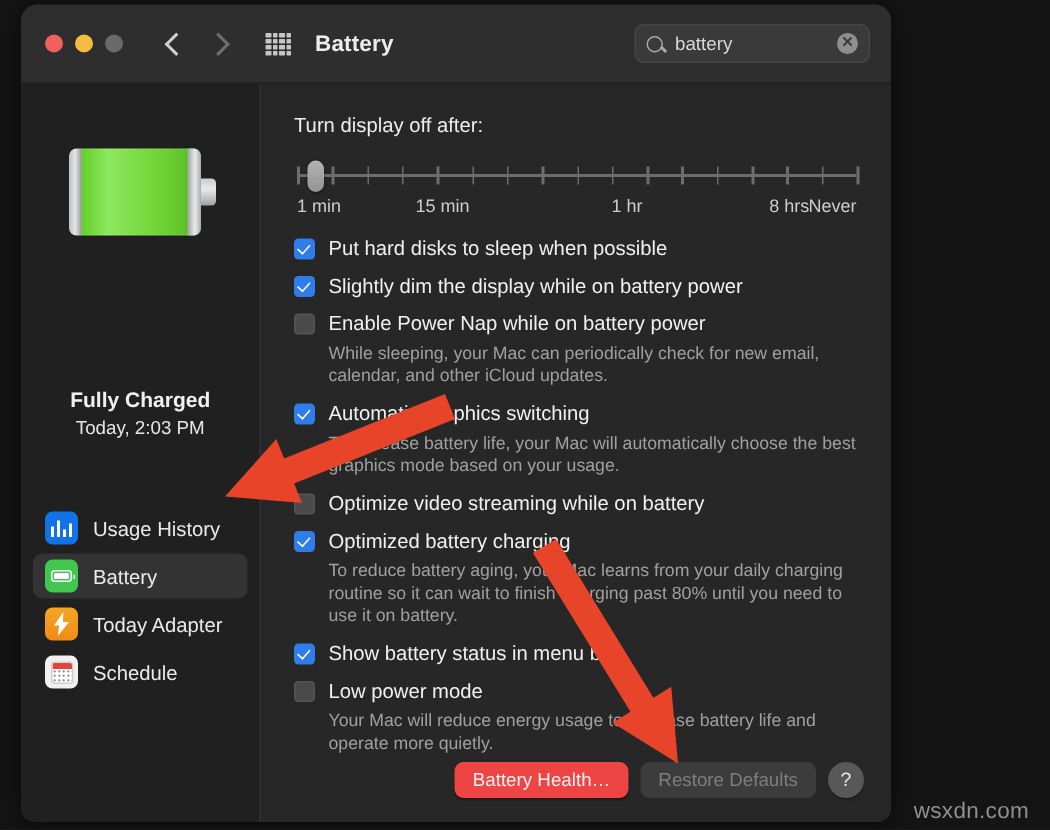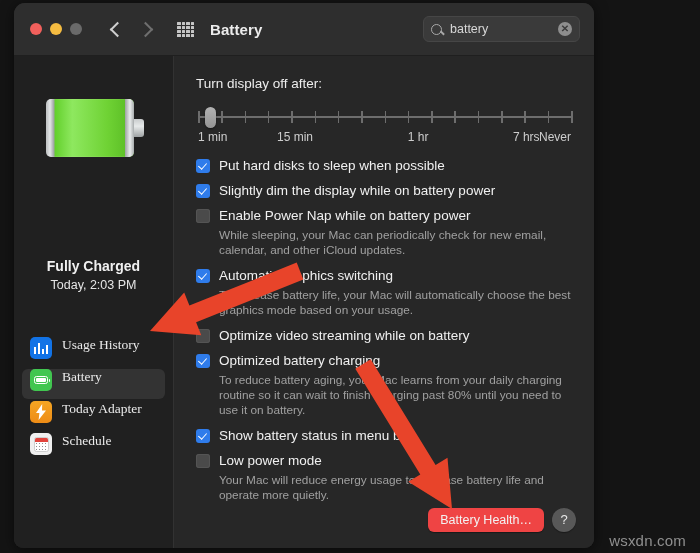--- a/index.html
+++ b/index.html
@@ -200,25 +200,25 @@
     color: #e5e5e5;
   }
 
   .nav-list {
     position: absolute;
     left: 8px; right: 8px;
     top: 281px;
   }
   .nav-item {
     display: flex;
+    align-items: center;
     height: 30px;
     padding-left: 8px;
     border-radius: 6px;
     margin-bottom: 2px;
-    font-family: Liberation Serif, serif;
   }
   .nav-item.selected { background: #333333; }
   .nav-item .label {
     margin-left: 10px;
     font-size: 13.5px;
     color: #eaeaea;
   }
 
   .ico {
     width: 22px; height: 22px;
@@ -553,21 +553,21 @@
               <div class="tick" style="left: 93.75%;"></div>
               <div class="tick" style="left: 100%;"></div>
             </div>
           <div class="thumb" id="sliderthumb" style="left: calc(3% - 4px);"></div>
         </div>
 
         <div class="slider-ticks-labels" id="scalelabels">
             <span style="left: 0%;">1 min</span>
             <span style="left: 26%; transform: translateX(-50%);">15 min</span>
             <span style="left: 59%; transform: translateX(-50%);">1 hr</span>
-            <span style="left: 88%; transform: translateX(-50%);">7 hrs</span>
+            <span style="left: 88%; transform: translateX(-50%);">8 hrs</span>
             <span style="right: 0px;">Never</span>
           </div>
 
         <div class="options" id="optionlist">
             <div class="opt-row" style="margin-bottom: 7px;">
               <span class="cbox on"></span>
               <span class="opt-label">Put hard disks to sleep when possible</span>
             </div>
             <div class="opt-row" style="margin-bottom: 7px;">
               <span class="cbox on"></span>
@@ -598,20 +598,21 @@
             </div>
             <div class="opt-row">
               <span class="cbox off"></span>
               <span class="opt-label">Low power mode</span>
             </div>
             <div class="opt-desc">Your Mac will reduce energy usage to increase battery life and operate more quietly.</div>
           </div>
 
         <div class="footer">
           <div class="btn">Battery Health…</div>
+          <div class="btn disabled">Restore Defaults</div>
           <div class="btn help">?</div>
         </div>
       </div>
     </div>
   </div>
 
   <svg class="arrows" id="arrowlayer" viewBox="0 0 700 553" xmlns="http://www.w3.org/2000/svg">
       <polygon points="296.7,262.6 189.4,305.6 184.2,292.6 150.0,331.0 201.3,335.3 196.1,322.3 303.3,279.4" fill="#E8442A"></polygon>
       <polygon points="355.3,368.7 420.3,474.5 408.3,481.8 452.0,509.0 447.5,457.8 435.6,465.1 370.7,359.3" fill="#E8442A"></polygon>
     </svg>

